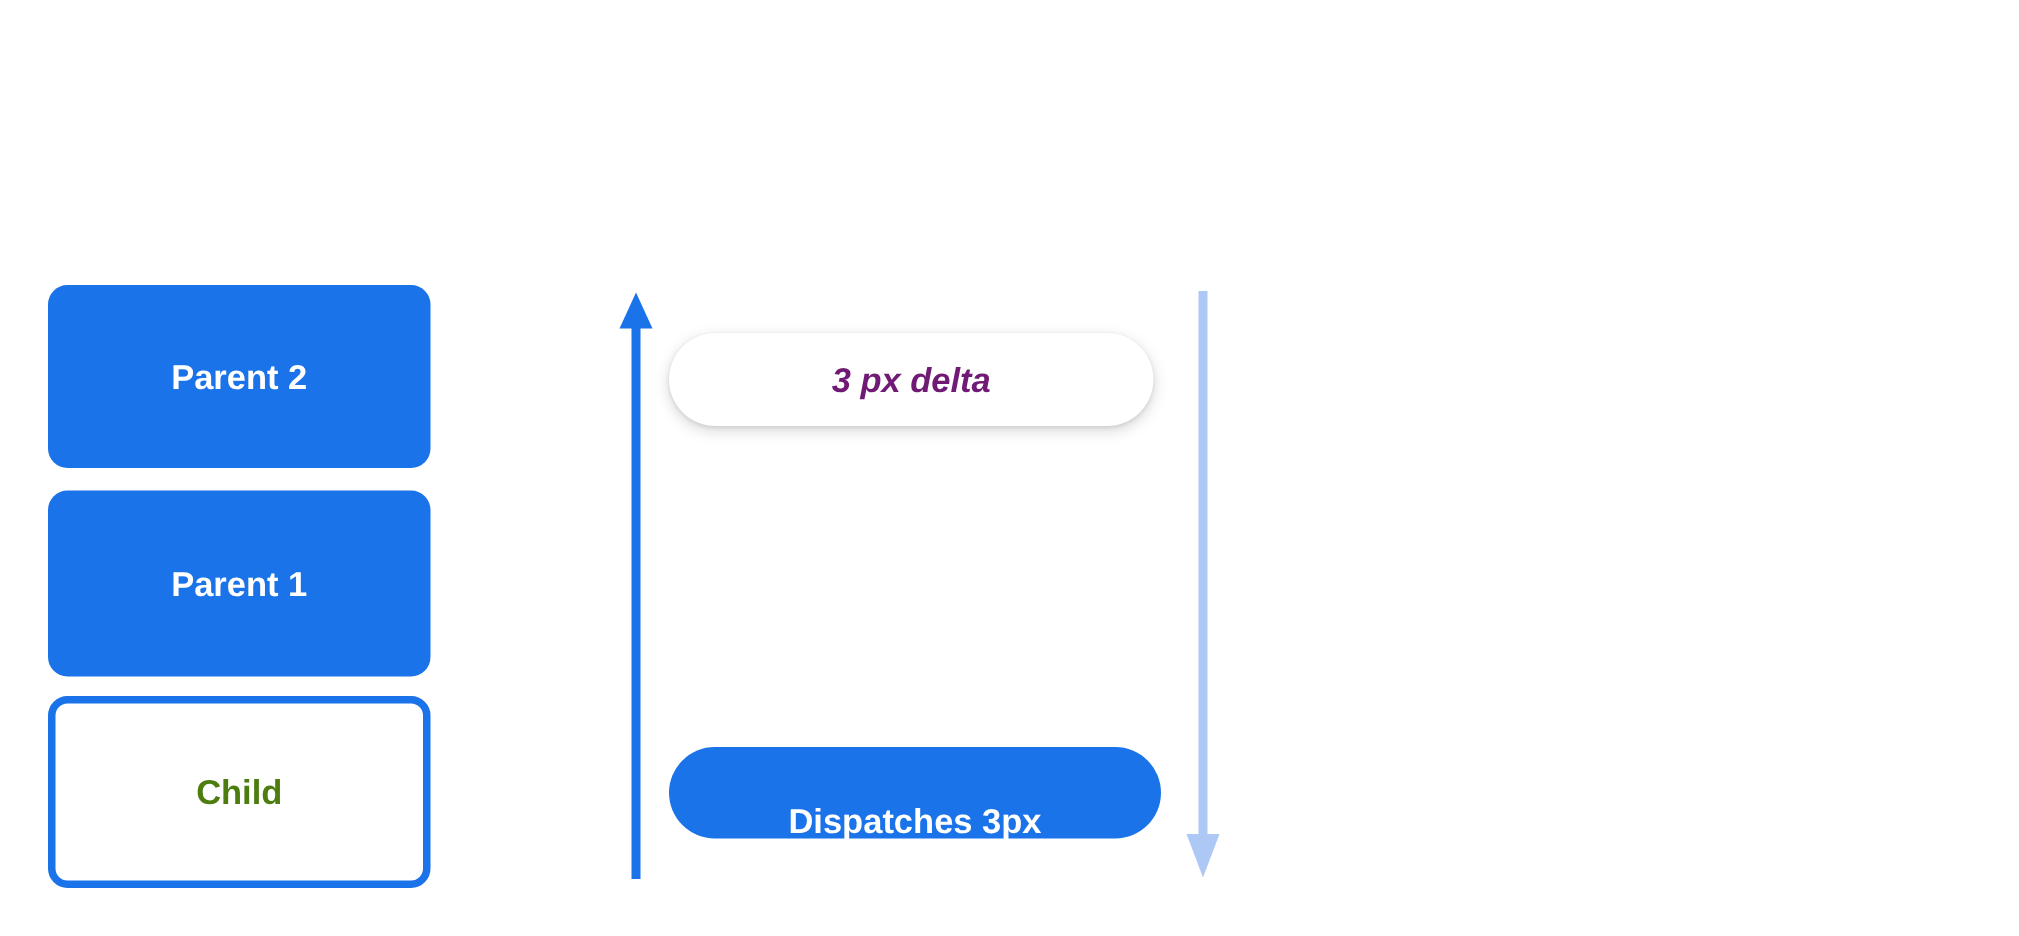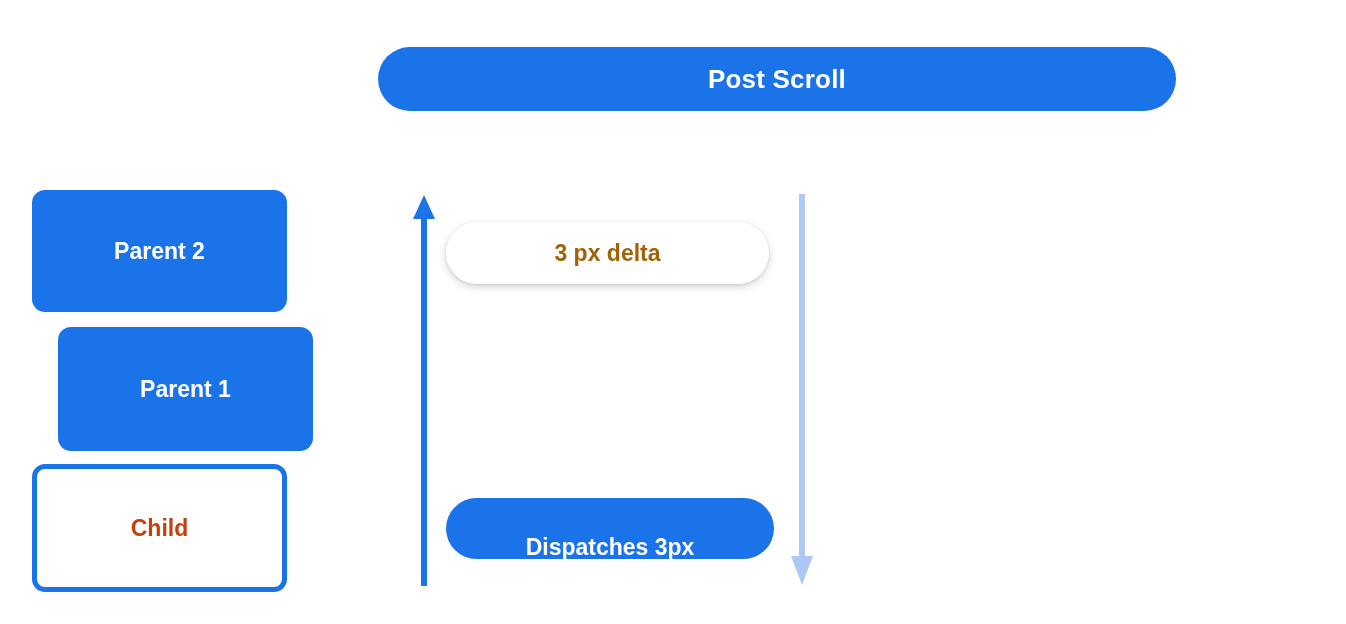--- a/index.html
+++ b/index.html
@@ -65,24 +65,24 @@
     border: none;
   }
   .box-filled .label {
     color: #ffffff;
   }
   .box-outlined {
     background: #ffffff;
     border: 5px solid #1a73e8;
   }
   .box-outlined .label {
-    color: #c2410c;
+    color: #4d7c0f;
   }
   .box-parent2 { height: 122px; margin-bottom: 15px; }
-  .box-parent1 { height: 124px; margin-bottom: 13px; margin-left: 26px; }
+  .box-parent1 { height: 124px; margin-bottom: 13px; }
   .box-child   { height: 128px; }
 
   
   .arrow {
     position: absolute;
   }
   .arrow-up {
     left: 410px;
     top: 194px;
     width: 28px;
@@ -111,42 +111,40 @@
   }
   .pill-delta {
     left: 446px;
     top: 222px;
     width: 323px;
     height: 62px;
     background: #ffffff;
     box-shadow: 0 3px 10px rgba(0,0,0,0.16), 0 1px 3px rgba(0,0,0,0.10);
   }
   .pill-delta .label {
-    color: #a16207;
+    color: #701a75;
+    font-style: italic;
   }
   .pill-dispatch {
     left: 446px;
     top: 498px;
     width: 328px;
     height: 61px;
     background: #1a73e8;
     align-items: flex-end;
   }
   .pill-dispatch .label {
     color: #ffffff;
   }
 </style>
 </head>
 <body>
 
 <div id="canvas">
 
-  <div class="header-pill">
-    <span class="label">Post Scroll</span>
-  </div>
 
   <div class="stack">
 
     <div class="box box-filled box-parent2">
       <span class="label">Parent 2</span>
     </div>
 
     <div class="box box-filled box-parent1">
       <span class="label">Parent 1</span>
     </div>

